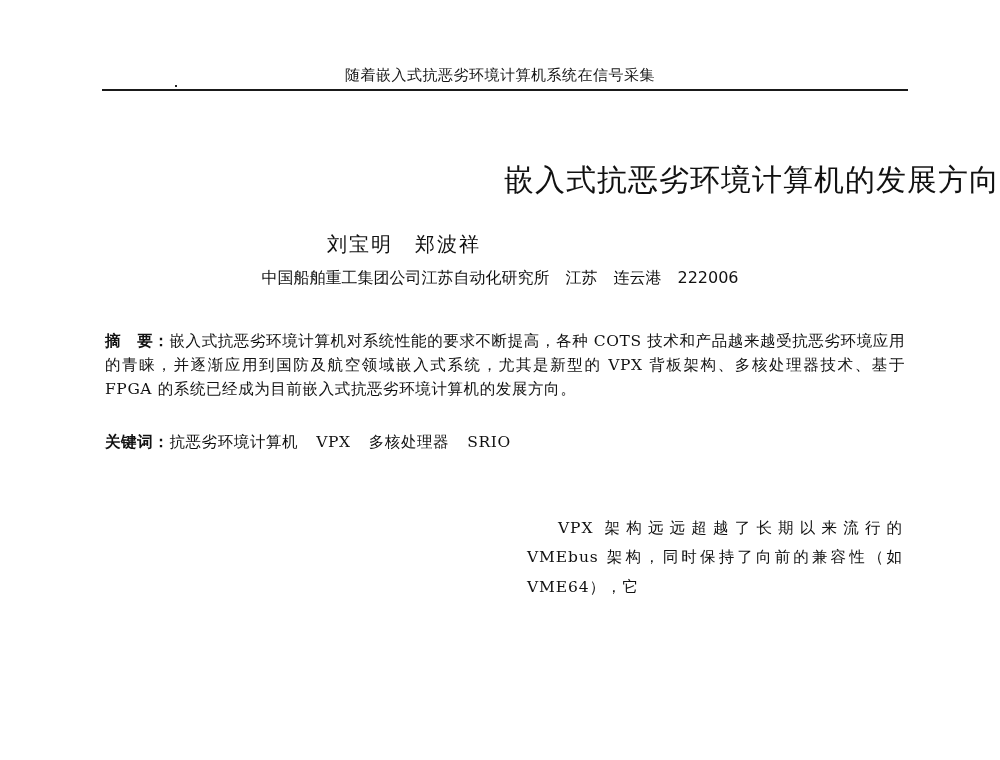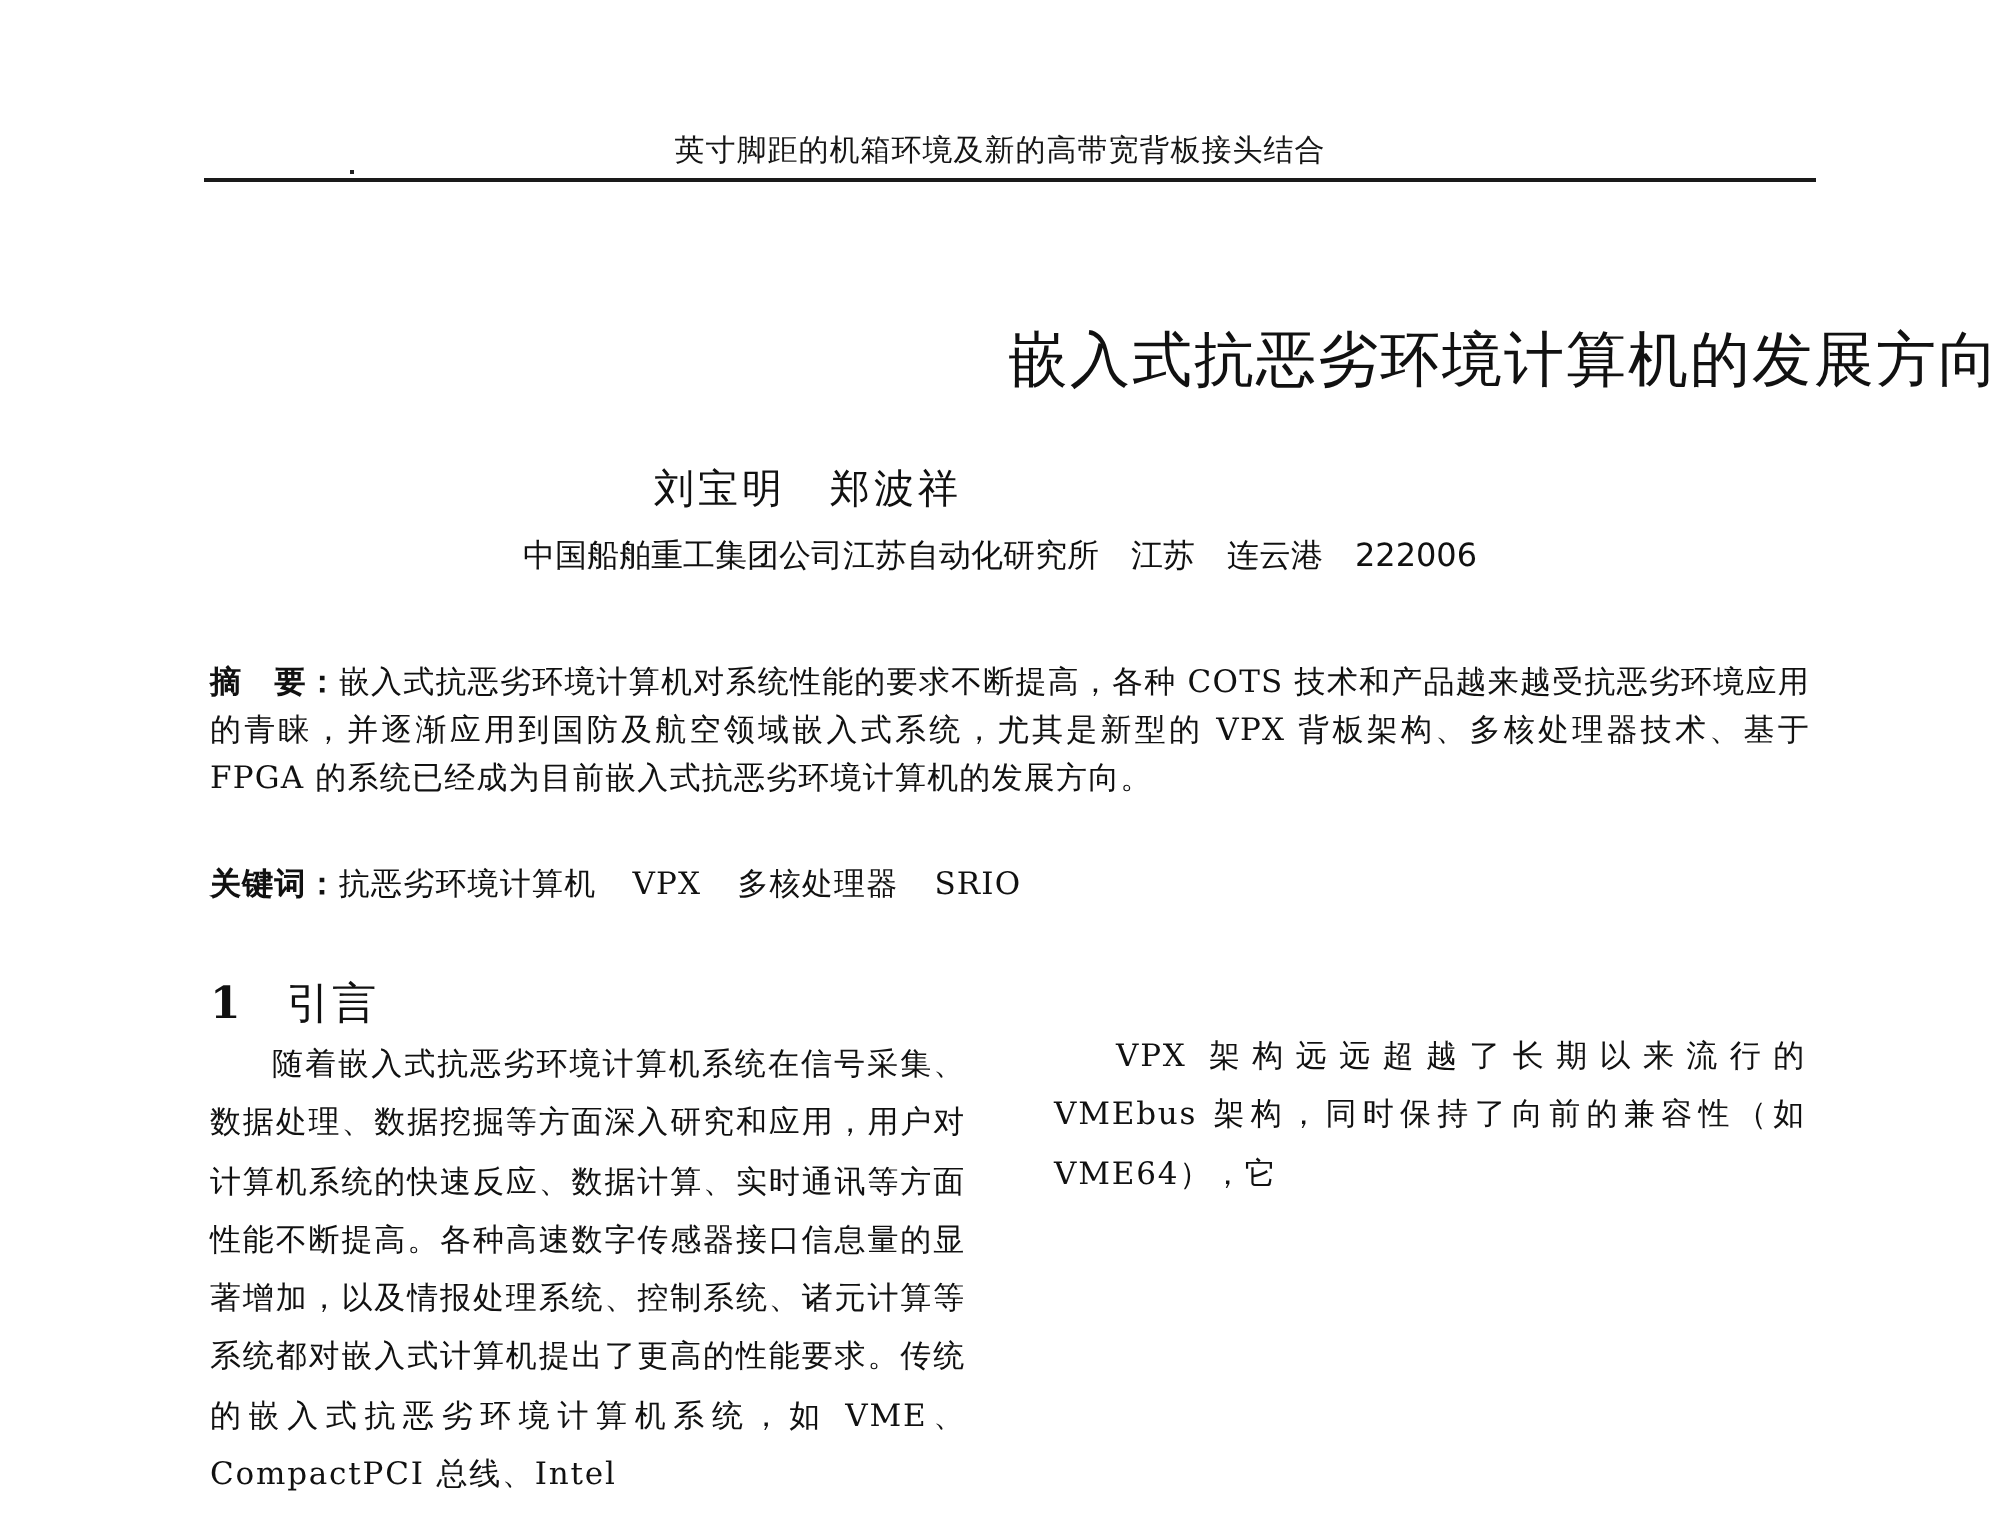--- a/index.html
+++ b/index.html
@@ -123,42 +123,38 @@
       margin-bottom: 0px;
       color: #111;
     }
     .section-heading .num { font-family: "DejaVu Serif", serif; font-weight: bold; margin-right: 22px; }
     .para { margin: 0; text-indent: 2em; }
     .para.noindent { text-indent: 0; }
   </style>
 </head>
 <body>
 
-<div class="running-header">英寸脚距的机箱环境及新的高带宽背板接头结合</div>
+<div class="running-header">随着嵌入式抗恶劣环境计算机系统在信号采集</div>
 <div class="header-dot"></div>
 <div class="header-rule"></div>
 
 <div class="title">嵌入式抗恶劣环境计算机的发展方向</div>
 
 <div class="authors">
   <span>刘宝明</span><span class="sep"></span><span>郑波祥</span>
 </div>
 
 <div class="affiliation">中国船舶重工集团公司江苏自动化研究所　江苏　连云港　222006</div>
 
 <div class="abstract">
   <span class="label">摘　要：</span><span>嵌入式抗恶劣环境计算机对系统性能的要求不断提高，各种 COTS 技术和产品越来越受抗恶劣环境应用的青睐，并逐渐应用到国防及航空领域嵌入式系统，尤其是新型的 VPX 背板架构、多核处理器技术、基于 FPGA 的系统已经成为目前嵌入式抗恶劣环境计算机的发展方向。</span>
 </div>
 
 <div class="keywords">
   <span class="label">关键词：</span><span class="kw">抗恶劣环境计算机</span><span class="kw">VPX</span><span class="kw">多核处理器</span><span class="kw">SRIO</span>
 </div>
 
 <div class="col col-left">
-  <div class="section-heading">
-    <span class="num">1</span><span>引言</span>
-  </div>
-  <p class="para">随着嵌入式抗恶劣环境计算机系统在信号采集、数据处理、数据挖掘等方面深入研究和应用，用户对计算机系统的快速反应、数据计算、实时通讯等方面性能不断提高。各种高速数字传感器接口信息量的显著增加，以及情报处理系统、控制系统、诸元计算等系统都对嵌入式计算机提出了更高的性能要求。传统的嵌入式抗恶劣环境计算机系统，如 VME、CompactPCI 总线、Intel</p>
 </div>
 
 <div class="col col-right">
   <p class="para">VPX 架构远远超越了长期以来流行的 VMEbus 架构，同时保持了向前的兼容性（如 VME64），它</p>
 </div>
 
 </body></html>

